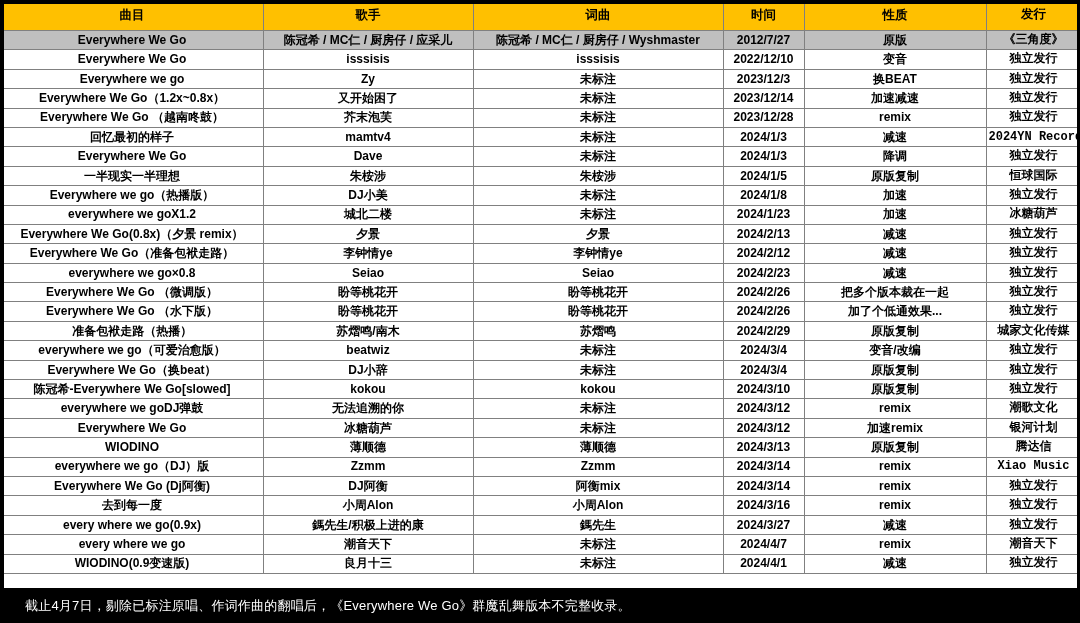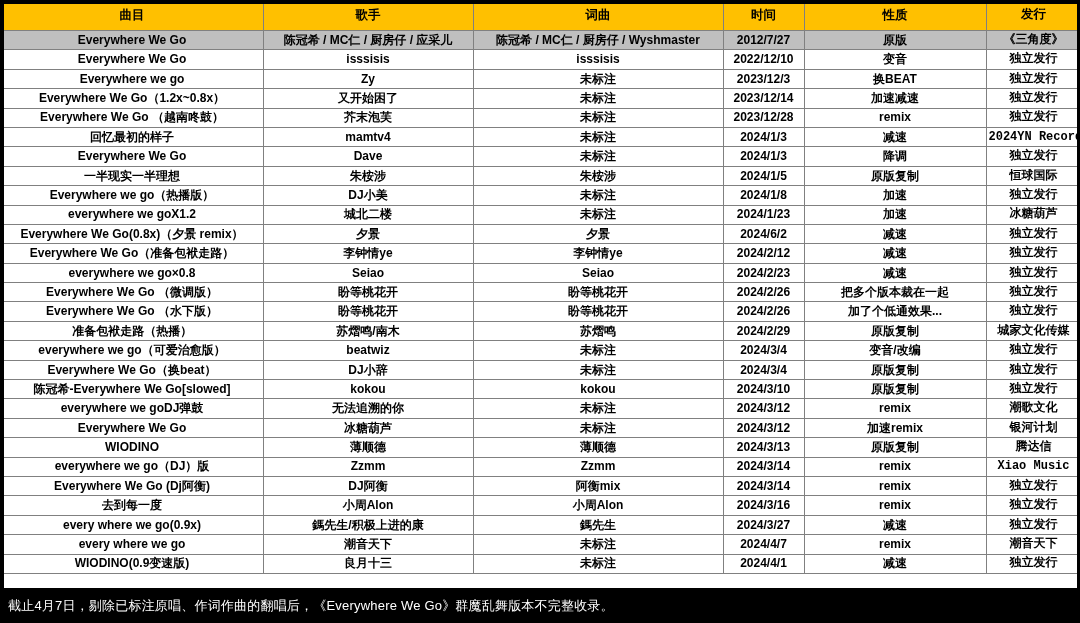--- a/index.html
+++ b/index.html
@@ -58,21 +58,21 @@
     left: 0;
     bottom: 0;
     width: 1080px;
     height: 35px;
     background: #000000;
     color: #ffffff;
     font-size: 13px;
     font-weight: normal;
     display: flex;
     align-items: center;
-    padding-left: 8px;
+    padding-left: 25px;
     letter-spacing: 0.2px;
   }
   #topstrip {
     position: absolute;
     top: 0; left: 0;
     width: 1080px; height: 4px;
     background: #000000;
   }
   .leftbar {
     position: absolute;
@@ -193,21 +193,21 @@
           <td class="col-singer">城北二楼</td>
           <td class="col-writer">未标注</td>
           <td class="col-time">2024/1/23</td>
           <td class="col-nature">加速</td>
           <td class="col-release">冰糖葫芦</td>
         </tr>
         <tr>
           <td class="col-title">Everywhere We Go(0.8x)（夕景 remix）</td>
           <td class="col-singer">夕景</td>
           <td class="col-writer">夕景</td>
-          <td class="col-time">2024/6/2</td>
+          <td class="col-time">2024/2/13</td>
           <td class="col-nature">减速</td>
           <td class="col-release">独立发行</td>
         </tr>
         <tr>
           <td class="col-title">Everywhere We Go（准备包袱走路）</td>
           <td class="col-singer">李钟情ye</td>
           <td class="col-writer">李钟情ye</td>
           <td class="col-time">2024/2/12</td>
           <td class="col-nature">减速</td>
           <td class="col-release">独立发行</td>

